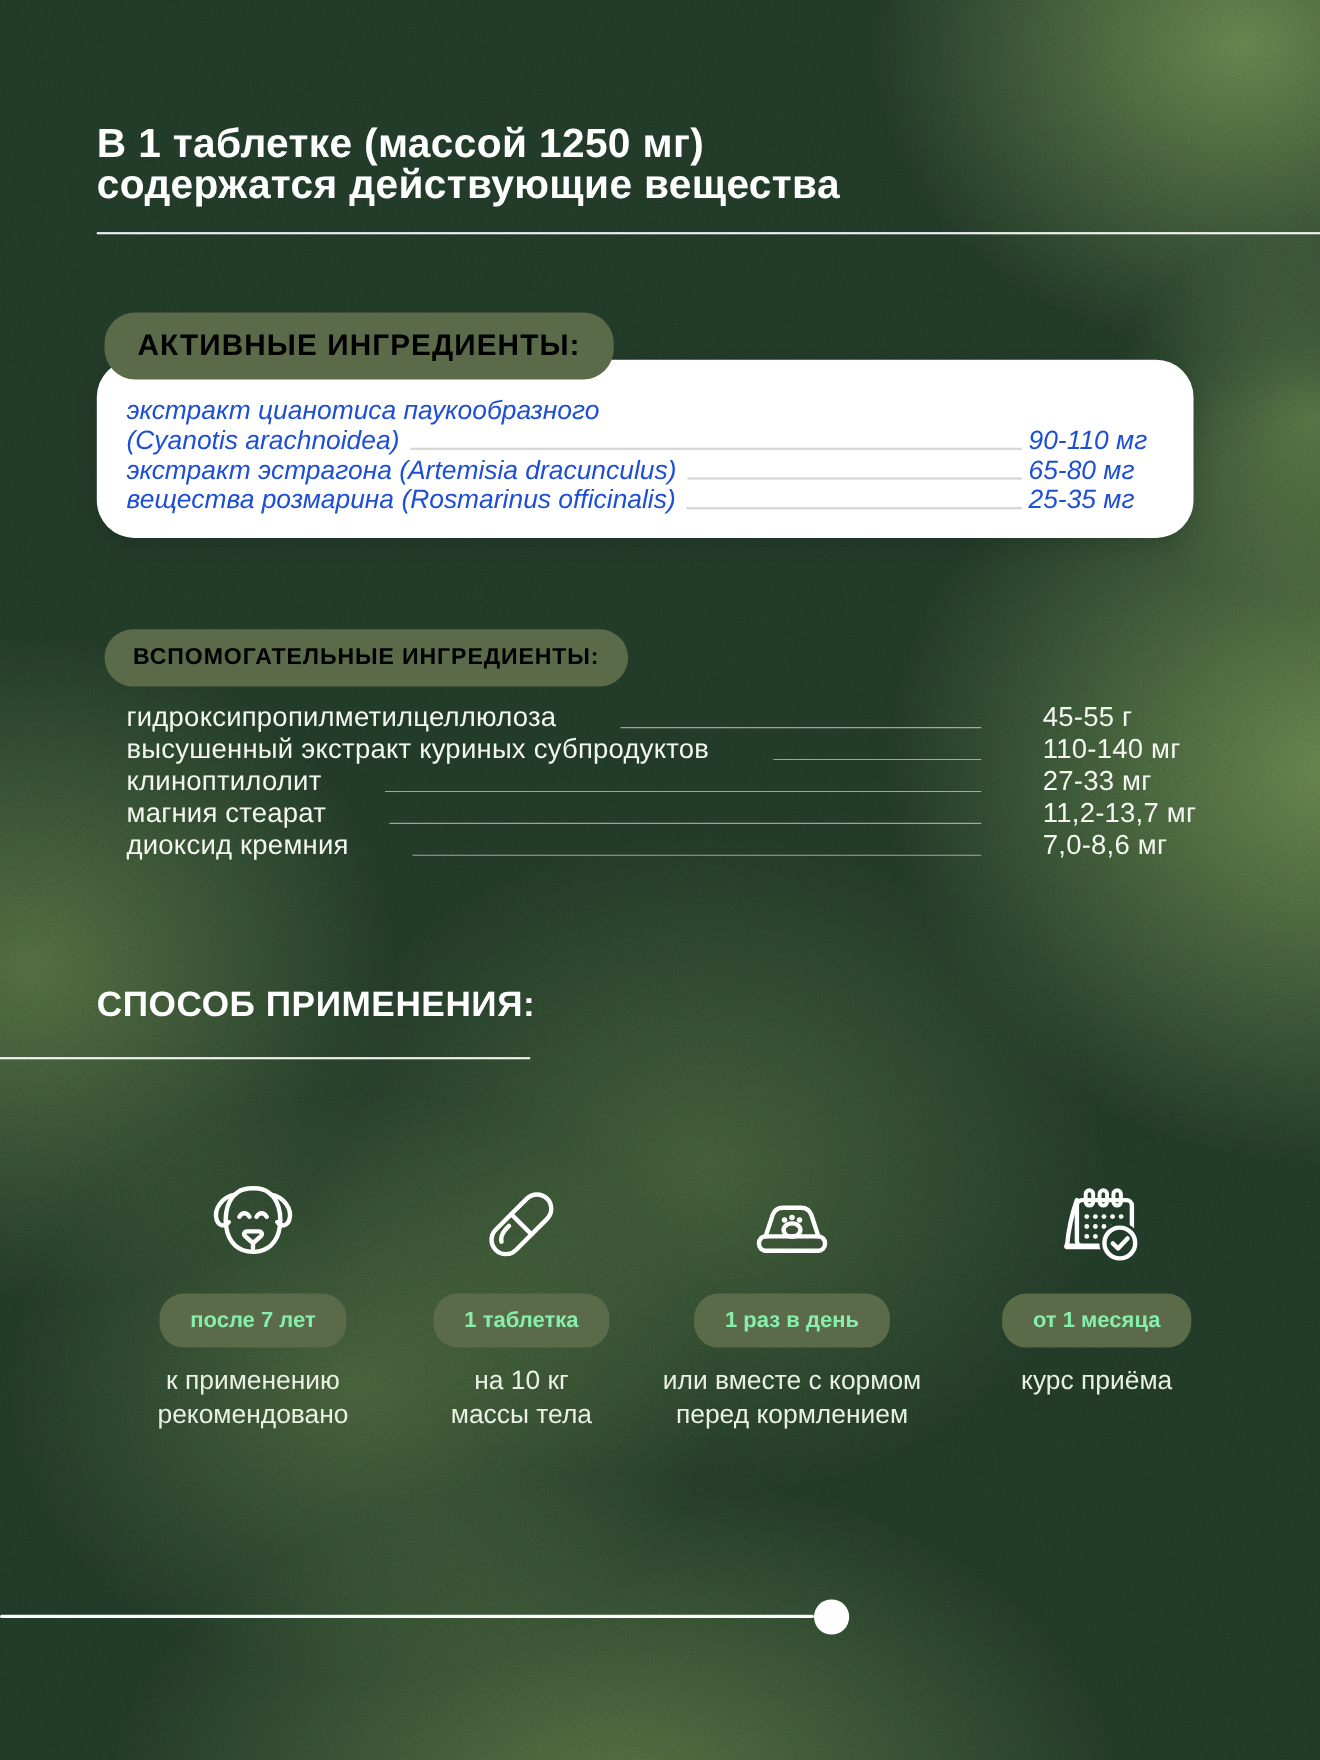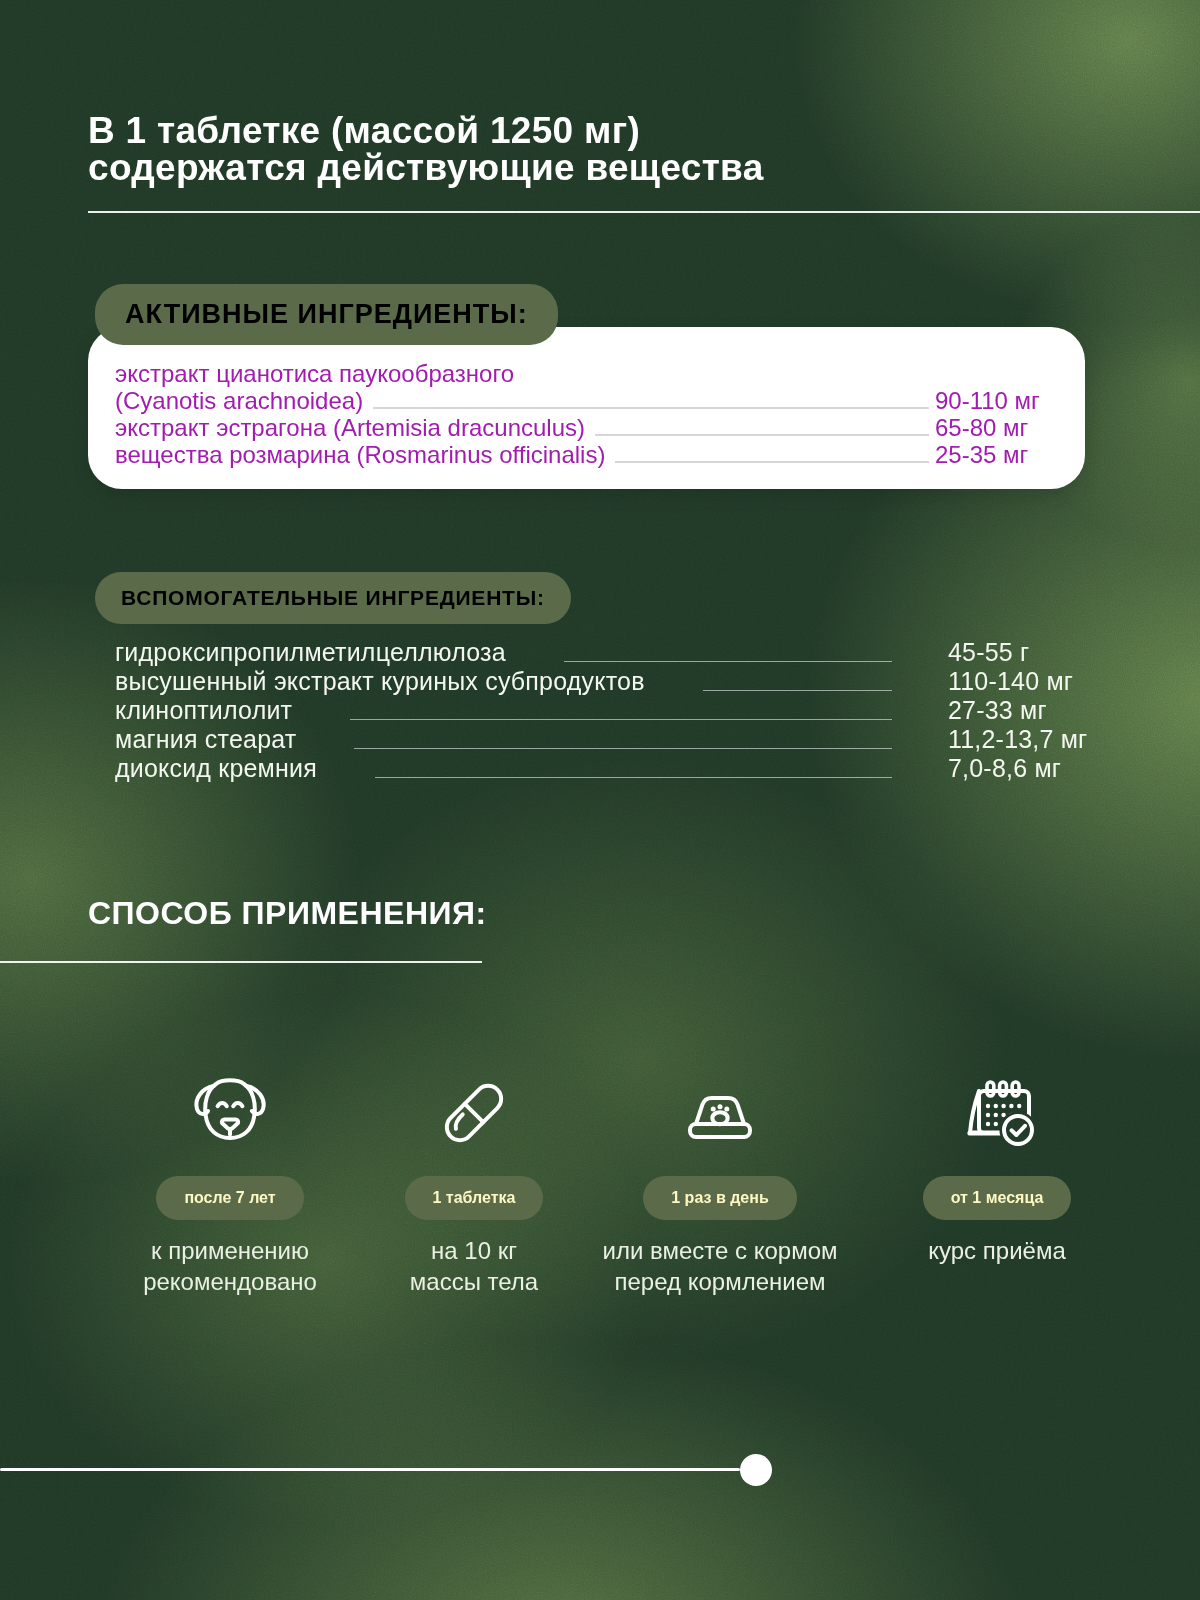--- a/index.html
+++ b/index.html
@@ -25,40 +25,40 @@
     position:absolute;display:inline-block;background:#5b6b4a;color:#000000;font-weight:bold;
     border-radius:28px;z-index:3;
   }
   .badge-active{left:95px;top:284px;font-size:27px;letter-spacing:1px;padding:15px 30px;}
   .badge-aux{left:95px;top:572px;font-size:21px;letter-spacing:.8px;padding:14px 26px;border-radius:26px;}
 
   .card{
     position:absolute;left:88px;top:327px;width:997px;height:162px;background:#fff;border-radius:34px;z-index:2;
     box-shadow:0 6px 18px rgba(0,0,0,.12);
   }
-  .card-inner{position:absolute;left:27px;right:32px;top:33px;color:#a21caf;font-size:24px;line-height:27px;}
+  .card-inner{position:absolute;left:27px;right:32px;top:33px;color:#1d4ed8;font-size:24px;line-height:27px;font-style:italic;}
   .row{display:flex;align-items:flex-end;}
   .row .nm{white-space:nowrap;}
   .row .lead{flex:1;border-bottom:2px solid #d6d6d6;margin:0 6px 5px 10px;min-width:20px;}
   .row .val{flex:none;width:118px;white-space:nowrap;}
 
   .aux-list{position:absolute;left:115px;top:638px;width:965px;color:#f4f7f0;font-size:25px;letter-spacing:.2px;}
   .aux-list .row{height:29px;gap:48px;}
   .aux-list .lead{border-bottom:1.5px solid rgba(255,255,255,.55);margin:0 8px 5px 10px;}
   .aux-list .val{width:132px;}
 
   .usage-title{position:absolute;left:88px;top:895px;color:#fff;font-size:32px;font-weight:bold;letter-spacing:.5px;}
   .usage-rule{position:absolute;left:0;top:961px;width:482px;height:2px;background:rgba(255,255,255,.92);}
 
   .ucol{position:absolute;top:1062px;width:250px;text-align:center;}
   .ucol-1{left:105px;} .ucol-2{left:349px;} .ucol-3{left:595px;} .ucol-4{left:872px;}
   .icon-box{height:102px;display:flex;align-items:center;justify-content:center;}
   .icon-box svg{display:block;}
   .ubadge{
-    display:inline-block;background:#5b6b4a;color:#fef9c3;font-weight:bold;font-size:16px;
+    display:inline-block;background:#5b6b4a;color:#86efac;font-weight:bold;font-size:20px;
     padding:13px 28px;border-radius:22px;margin-top:12px;white-space:nowrap;
   }
   .ucap{margin-top:15px;color:#eaf0e3;font-size:24px;line-height:31px;}
 
   .foot-line{position:absolute;left:0;top:1468px;width:740px;height:3px;background:#fff;border-radius:2px;}
   .foot-dot{position:absolute;left:740px;top:1454px;width:32px;height:32px;border-radius:50%;background:#fff;}
 
   .ic{stroke:#fff;stroke-width:2;fill:none;stroke-linecap:round;stroke-linejoin:round;}
 </style>
 </head>

